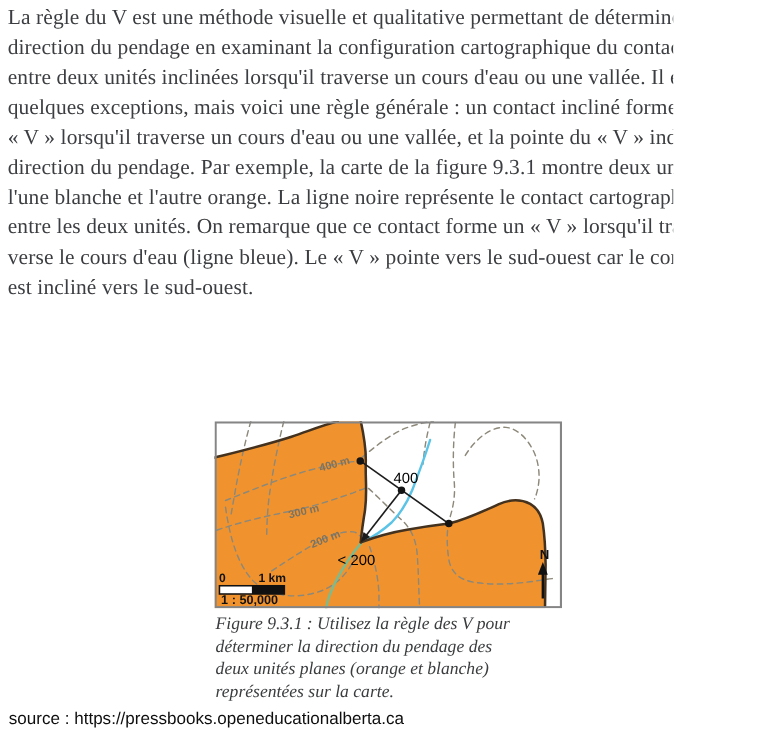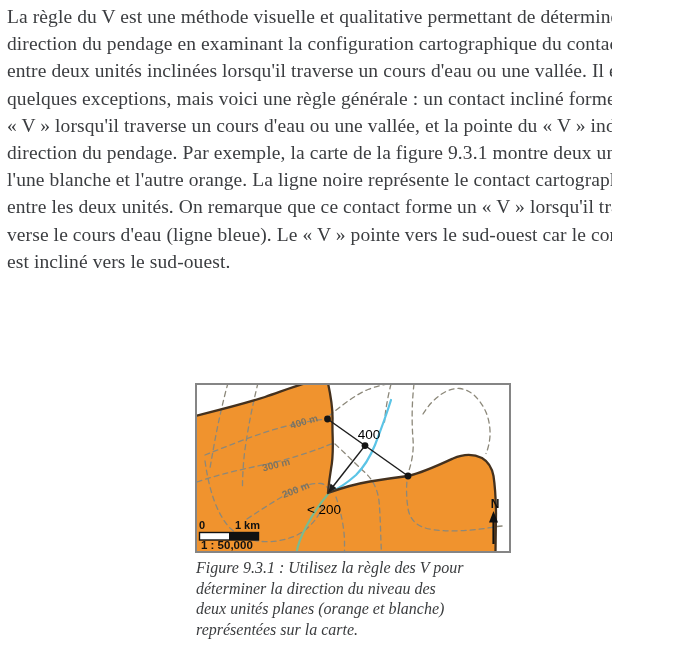--- a/index.html
+++ b/index.html
@@ -136,19 +136,20 @@
       <g>
         <text class="ntext" x="300" y="125">N</text>
         <line x1="298.5" y1="161" x2="298.5" y2="137" stroke="#111" stroke-width="2.2"></line>
         <polygon points="298.5,128 294,139.5 303,139.5" fill="#111"></polygon>
       </g>
 
       <rect x="1" y="1" width="314" height="168" fill="none" stroke-width="2" stroke="#858585"></rect>
     </svg>
 
     <div class="figure-caption">Figure 9.3.1 : Utilisez la règle des V pour
-déterminer la direction du niveau des
+déterminer la direction du pendage des
 deux unités planes (orange et blanche)
 représentées sur la carte.</div>
   </div>
 
+  <div class="source-line">source : https://pressbooks.openeducationalberta.ca</div>
 
 </div>
 
 </body></html>

